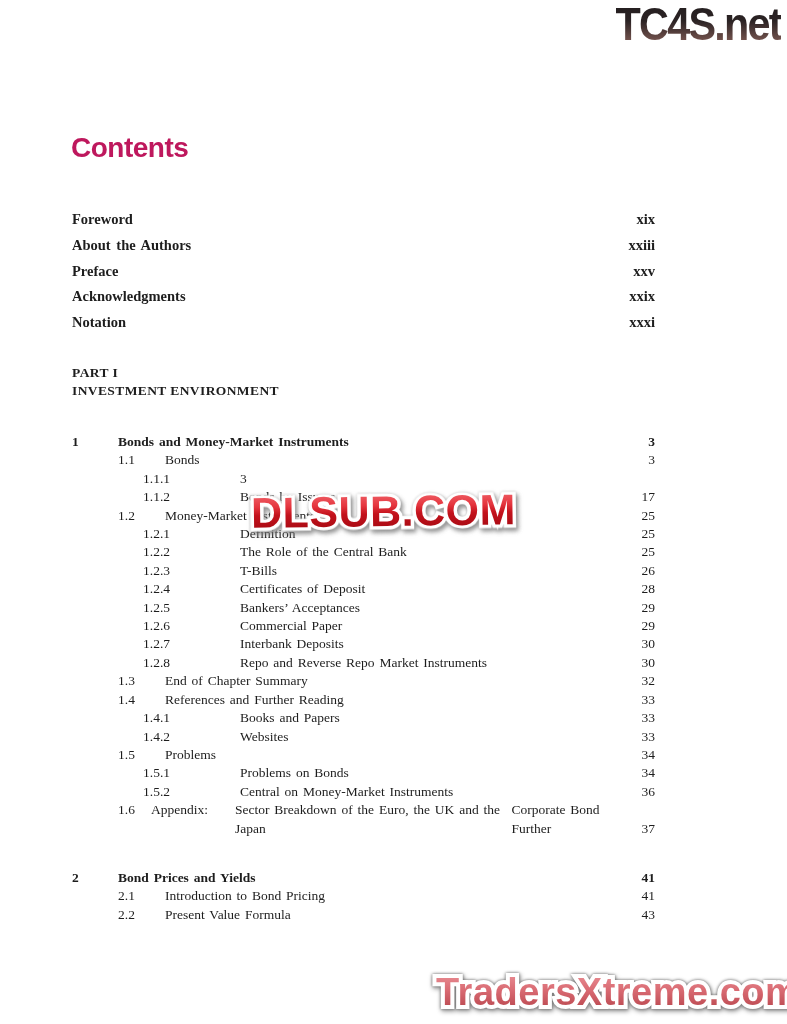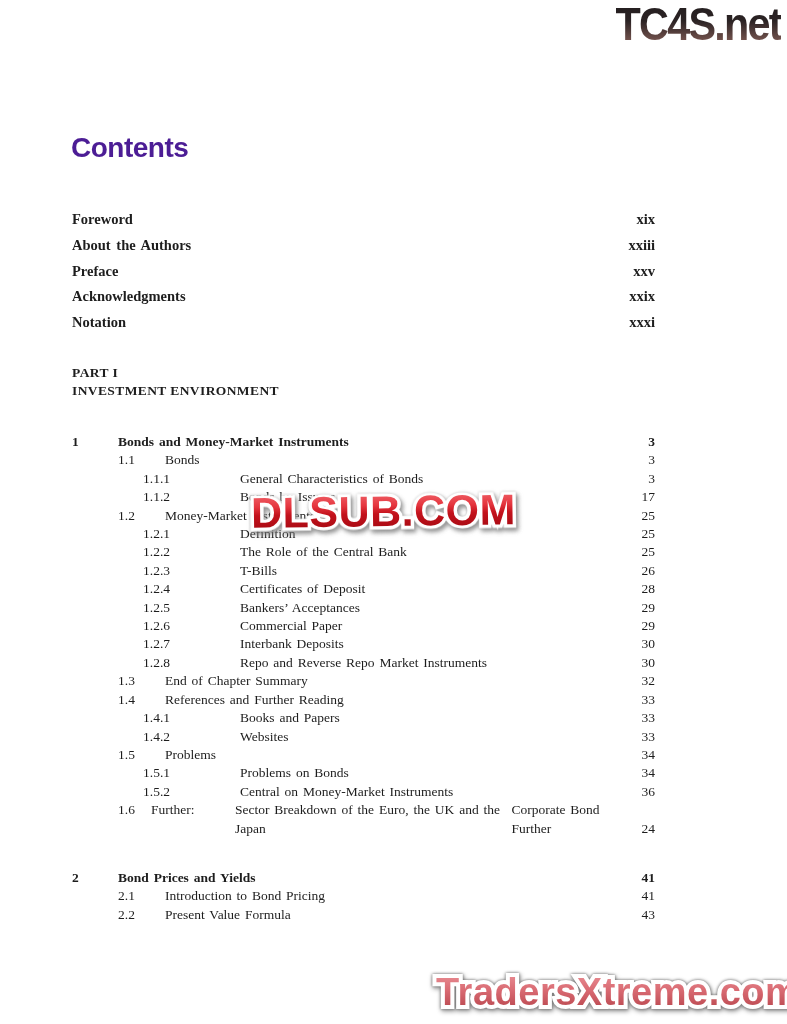--- a/index.html
+++ b/index.html
@@ -6,21 +6,21 @@
   body{background:#888;}
   #page{
     position:relative; width:787px; height:1024px; background:#ffffff;
     overflow:hidden; font-family:"Liberation Serif","DejaVu Serif",serif;
     color:#1d1d1d; margin:0 auto;
   }
   
   #contents-title{
     position:absolute; left:71px; top:132px;
     font-family:"Liberation Sans","DejaVu Sans",sans-serif;
-    font-weight:bold; font-size:28px; letter-spacing:-0.5px; color:#4c1d95;
+    font-weight:bold; font-size:28px; letter-spacing:-0.5px; color:#be185d;
   }
   #front-matter{position:absolute; left:72px; top:207px; width:583px;}
   .fm-row{display:flex; justify-content:space-between; line-height:25.75px;
     font-weight:bold; font-size:14.5px; word-spacing:2px;}
   #part-heading{position:absolute; left:72px; top:364px; width:583px;
     text-align:left; font-weight:bold; font-size:13.5px; letter-spacing:.4px;}
   #part-heading div{line-height:17.5px;}
   
   #toc{position:absolute; left:72px; top:433px; width:583px;}
   .toc-row{display:flex; line-height:18.4px; font-size:13.5px; word-spacing:1.5px;}
@@ -108,21 +108,20 @@
         <span class="label">Bonds and Money-Market Instruments</span>
         <span class="page">3</span>
       </div>
       <div class="toc-row section">
         <span class="num">1.1</span>
         <span class="label">Bonds</span>
         <span class="page">3</span>
       </div>
       <div class="toc-row subsection">
         <span class="num">1.1.1</span>
-        <span class="label">General Characteristics of Bonds</span>
         <span class="page">3</span>
       </div>
       <div class="toc-row subsection">
         <span class="num">1.1.2</span>
         <span class="label">Bonds by Issuers</span>
         <span class="page">17</span>
       </div>
       <div class="toc-row section">
         <span class="num">1.2</span>
         <span class="label">Money-Market Instruments</span>
@@ -198,26 +197,26 @@
         <span class="label">Problems on Bonds</span>
         <span class="page">34</span>
       </div>
       <div class="toc-row subsection">
         <span class="num">1.5.2</span>
         <span class="label">Central on Money-Market Instruments</span>
         <span class="page">36</span>
       </div>
       <div class="toc-row appendix">
         <span class="num">1.6</span>
-        <span class="prefix">Further:</span>
+        <span class="prefix">Appendix:</span>
         <span class="lblwrap">
           <span class="lbl">Sector Breakdown of the Euro, the UK and the Japan</span>
           <span class="lbl">Corporate Bond Further</span>
         </span>
-        <span class="page">24</span>
+        <span class="page">37</span>
       </div>
       <div class="toc-row chapter gap">
         <span class="num">2</span>
         <span class="label">Bond Prices and Yields</span>
         <span class="page">41</span>
       </div>
       <div class="toc-row section">
         <span class="num">2.1</span>
         <span class="label">Introduction to Bond Pricing</span>
         <span class="page">41</span>

